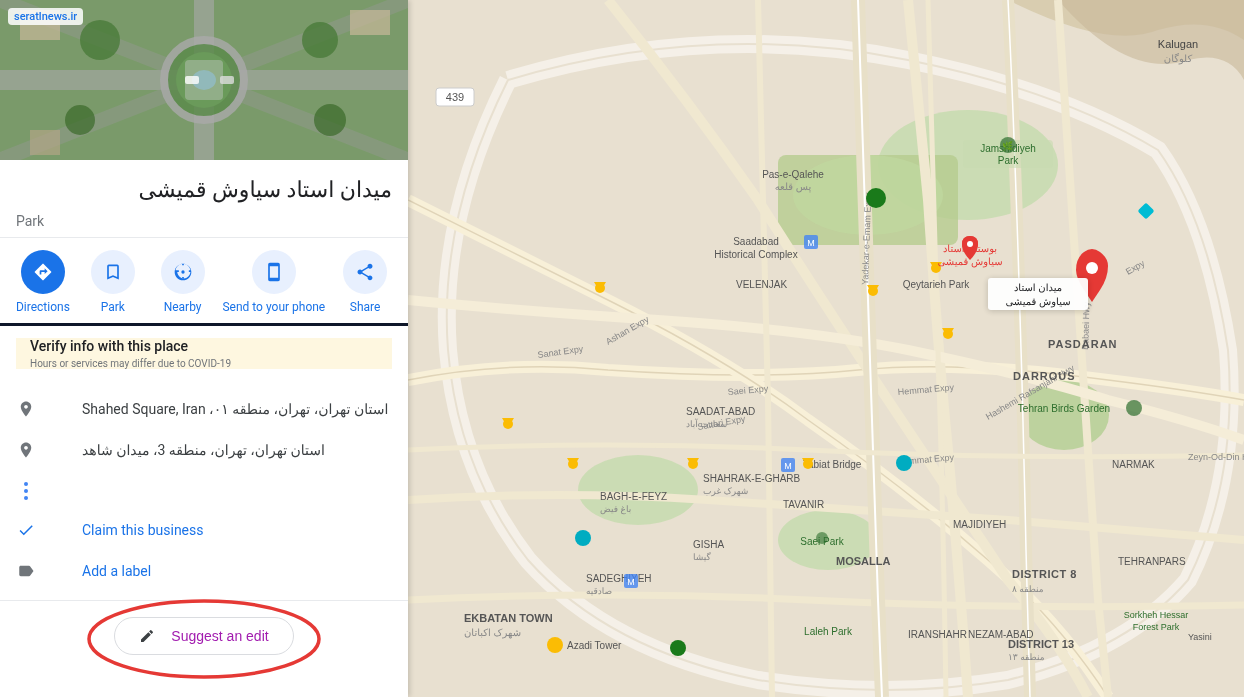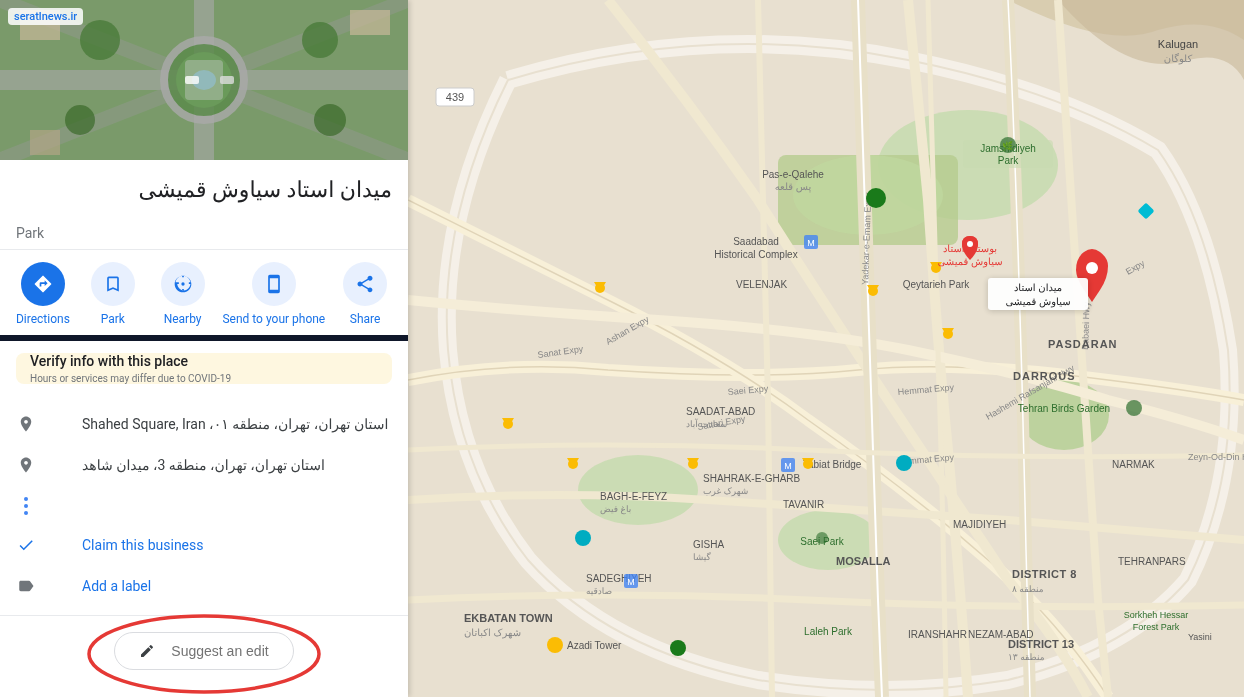--- a/index.html
+++ b/index.html
@@ -49,33 +49,33 @@
       padding: 16px 16px 8px 16px;
       border-bottom: 1px solid #e8eaed;
     }
     .place-name {
       font-size: 22px;
       font-weight: 400;
       color: #202124;
       direction: rtl;
       text-align: right;
       line-height: 1.3;
-      margin-bottom: 20px;
+      margin-bottom: 8px;
     }
     .place-type {
       font-size: 14px;
       color: #70757a;
     }
 
     
     .action-buttons {
       display: flex;
       justify-content: space-around;
       padding: 12px 8px 8px 8px;
-      border-bottom: 6px solid #0f172a;
+      border-bottom: 3px solid #0f172a;
     }
     .action-btn {
       display: flex;
       flex-direction: column;
       align-items: center;
       cursor: pointer;
       min-width: 60px;
     }
     .action-btn-icon {
       width: 44px;
@@ -93,21 +93,21 @@
       font-size: 12px;
       color: #1a73e8;
       text-align: center;
       line-height: 1.3;
     }
 
     
     .covid-notice {
       margin: 12px 16px;
       background: #fef7e0;
-      border-radius: 8px;
+      border-radius: 0;
       padding: 0 14px;
     }
     .covid-title {
       font-size: 14px;
       font-weight: 500;
       color: #202124;
       margin-bottom: 4px;
     }
     .covid-text {
       font-size: 10px;
@@ -157,21 +157,21 @@
     .suggest-edit-btn {
       display: flex;
       align-items: center;
       gap: 16px;
       border: 1px solid #dadce0;
       border-radius: 24px;
       padding: 10px 24px;
       cursor: pointer;
       background: #fff;
       font-size: 14px;
-      color: #737373;
+      color: #a21caf;
       position: relative;
     }
 
     
     #map-area {
       flex: 1;
       height: 697px;
       position: relative;
       background: #e8e0d8;
       overflow: hidden;

